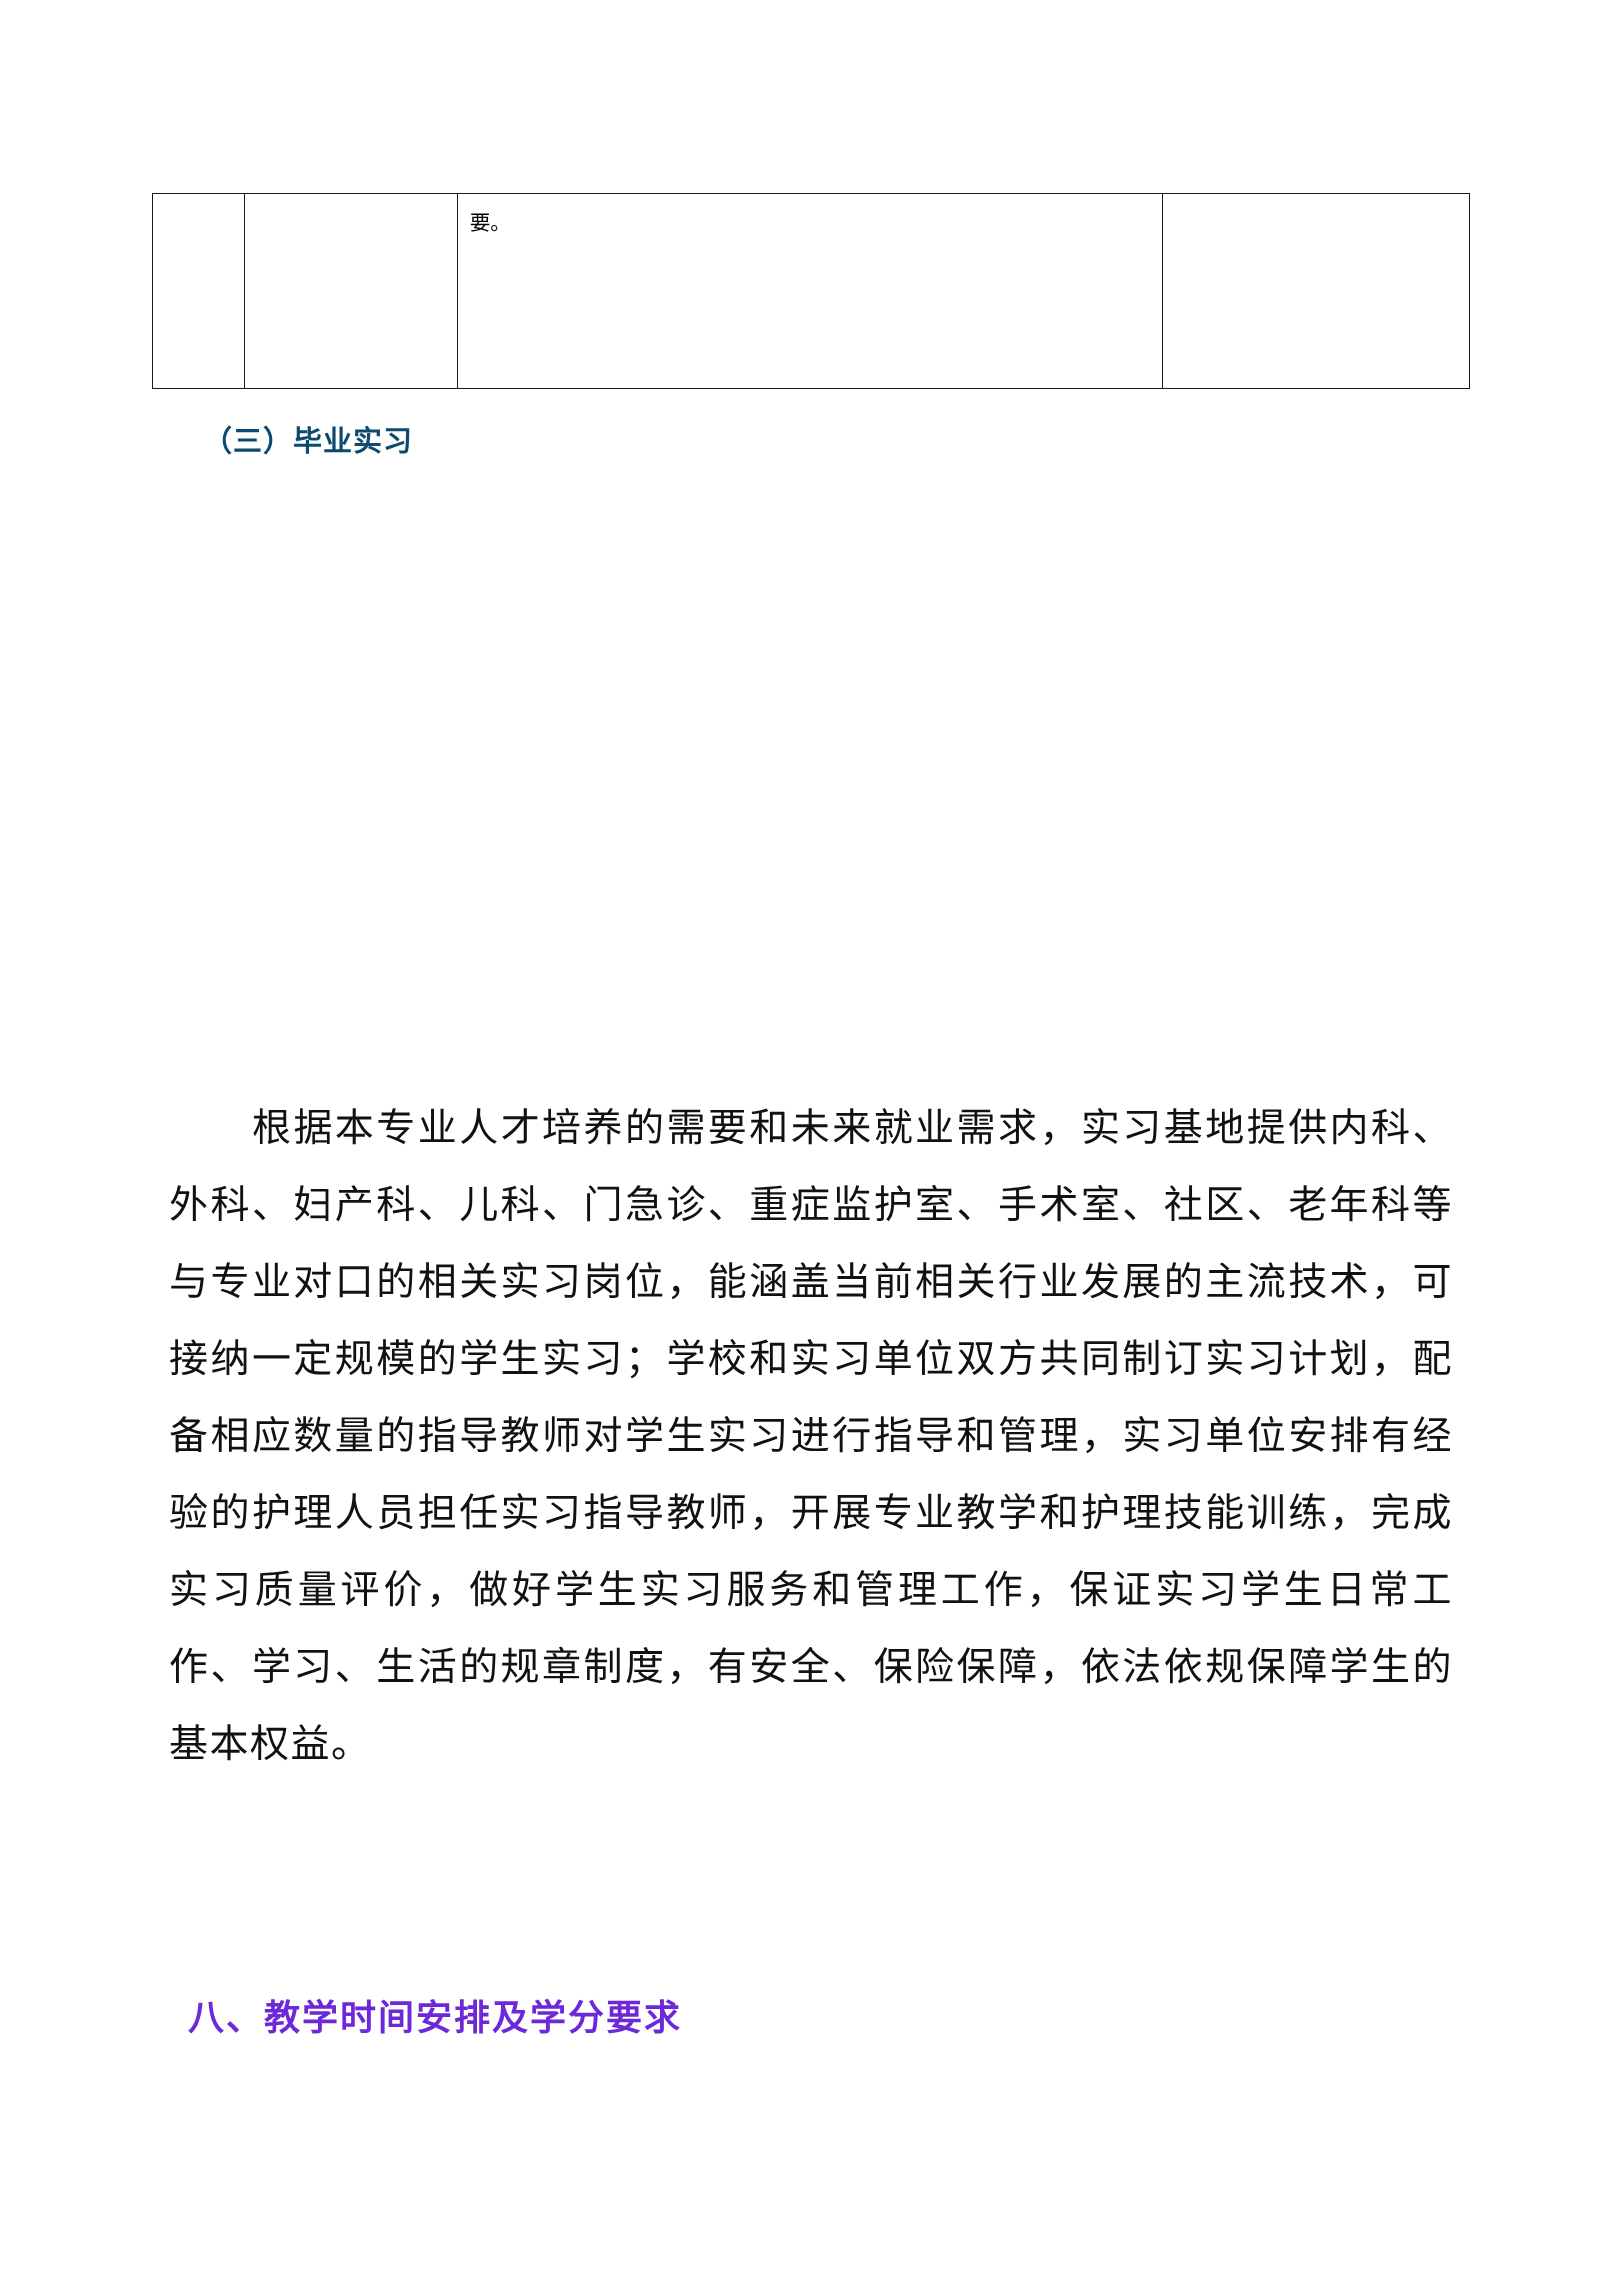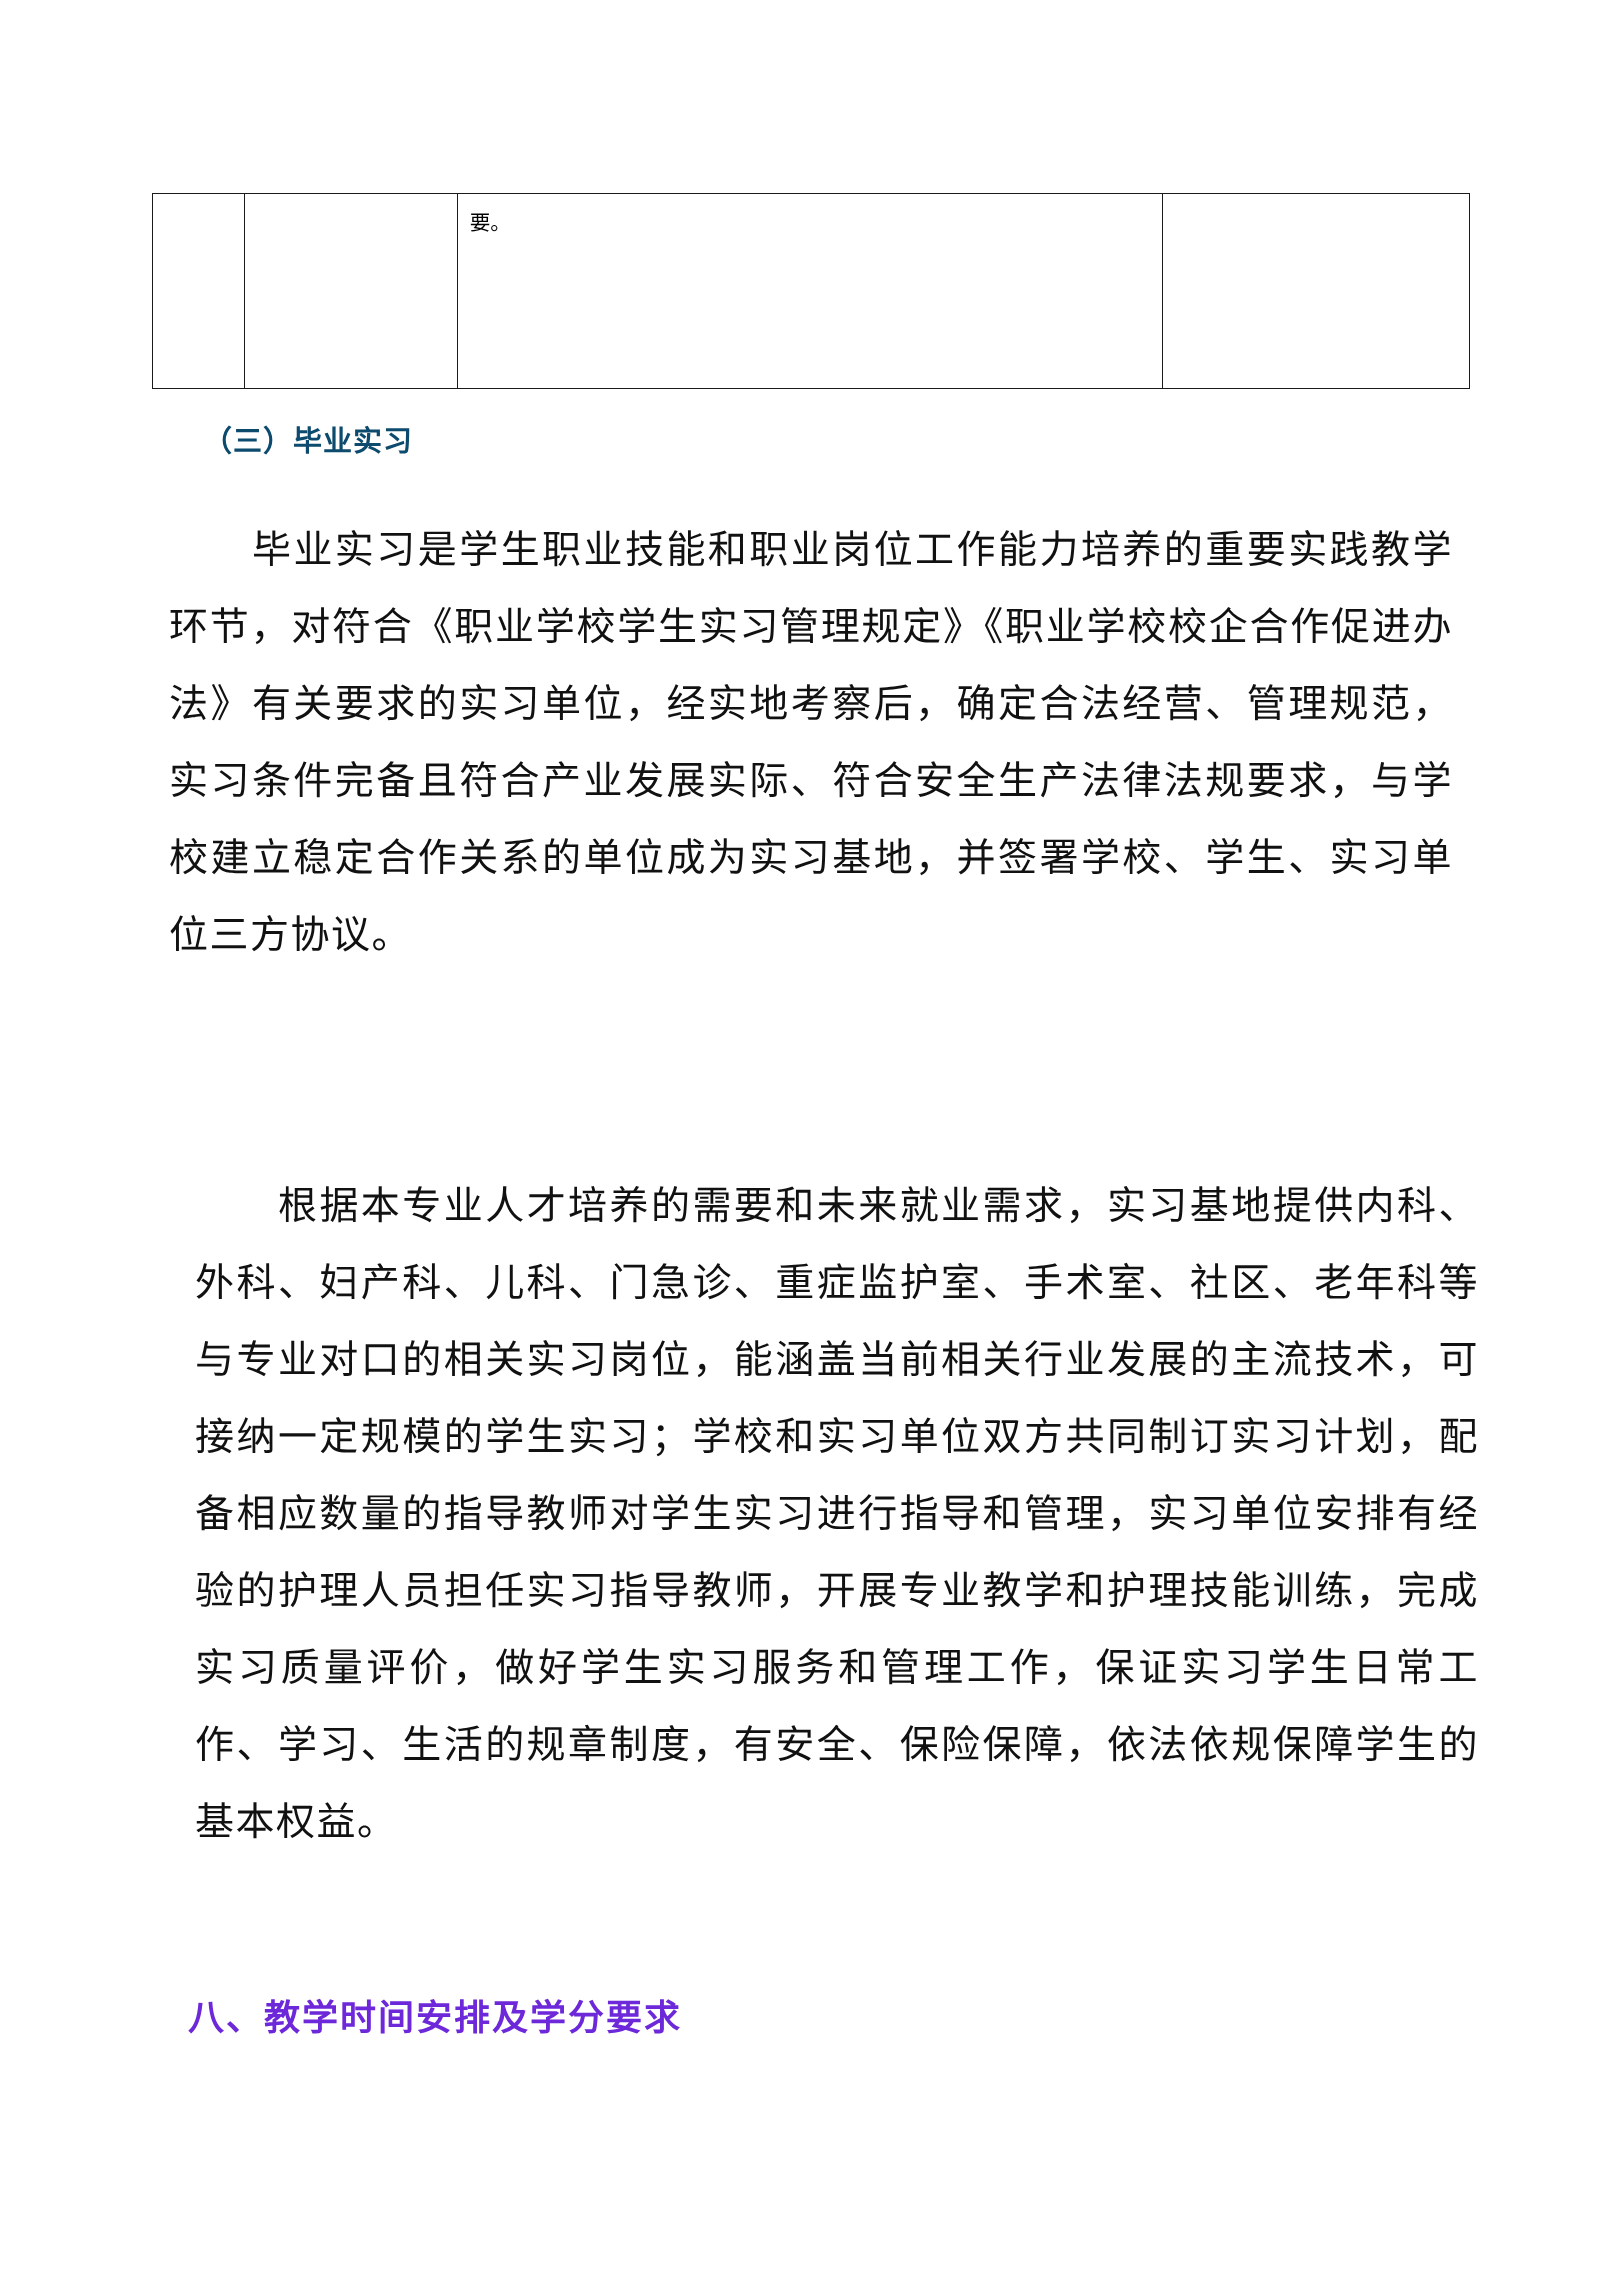--- a/index.html
+++ b/index.html
@@ -76,21 +76,21 @@
     font-size: 39px;
     line-height: 77px;
     letter-spacing: 1.5px;
     text-align: justify;
     text-justify: inter-character;
     color: #111;
   }
   .para .indent { display: inline-block; width: 82px; }
 
   #para-1 { top: 472px; }
-  #para-2 { top: 1128px; margin-left: 26px; }
+  #para-2 { top: 1050px; }
 
   .section-heading {
     position: absolute;
     left: 188px;
     top: 1988px;
     font-family: "DejaVu Sans", "Liberation Sans", sans-serif;
     font-weight: bold;
     font-size: 36px;
     letter-spacing: 2px;
     white-space: nowrap;
@@ -110,20 +110,19 @@
           <td class="col-b"></td>
           <td class="col-c">要。</td>
           <td class="col-d"></td>
         </tr>
       </tbody>
     </table>
   </div>
 
   <div class="sub-heading">（三）毕业实习</div>
 
-  <p class="para" id="para-1"><span class="indent"></span><span>毕业实习是学生职业技能和职业岗位工作能力培养的重要实践教学环节，对符合《职业学校学生实习管理规定》《职业学校校企合作促进办法》有关要求的实习单位，经实地考察后，确定合法经营、管理规范，实习条件完备且符合产业发展实际、符合安全生产法律法规要求，与学校建立稳定合作关系的单位成为实习基地，并签署学校、学生、实习单位三方协议。</span></p>
 
   <p class="para" id="para-2"><span class="indent"></span><span>根据本专业人才培养的需要和未来就业需求，实习基地提供内科、外科、妇产科、儿科、门急诊、重症监护室、手术室、社区、老年科等与专业对口的相关实习岗位，能涵盖当前相关行业发展的主流技术，可接纳一定规模的学生实习；学校和实习单位双方共同制订实习计划，配备相应数量的指导教师对学生实习进行指导和管理，实习单位安排有经验的护理人员担任实习指导教师，开展专业教学和护理技能训练，完成实习质量评价，做好学生实习服务和管理工作，保证实习学生日常工作、学习、生活的规章制度，有安全、保险保障，依法依规保障学生的基本权益。</span></p>
 
   <div class="section-heading">八、教学时间安排及学分要求</div>
 
 </div>
 
 
 </body></html>

